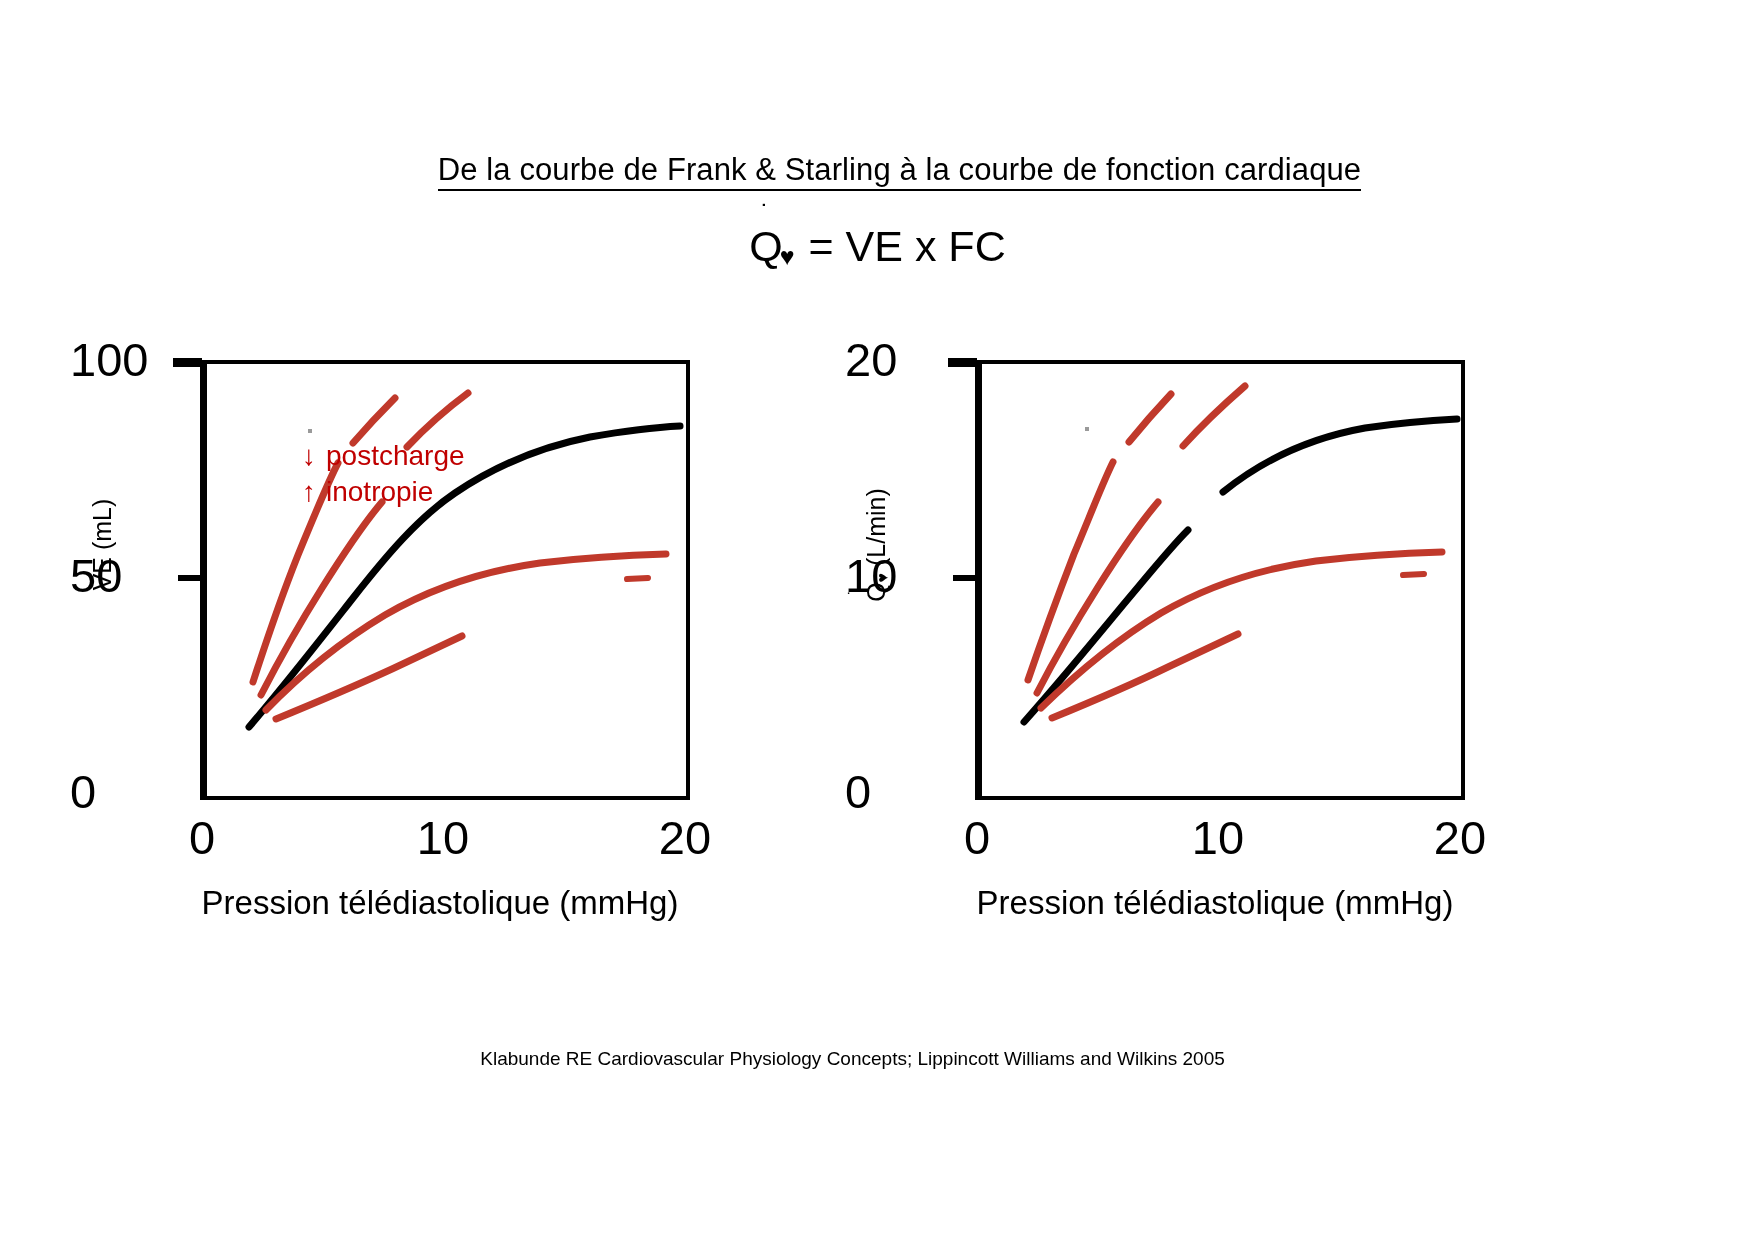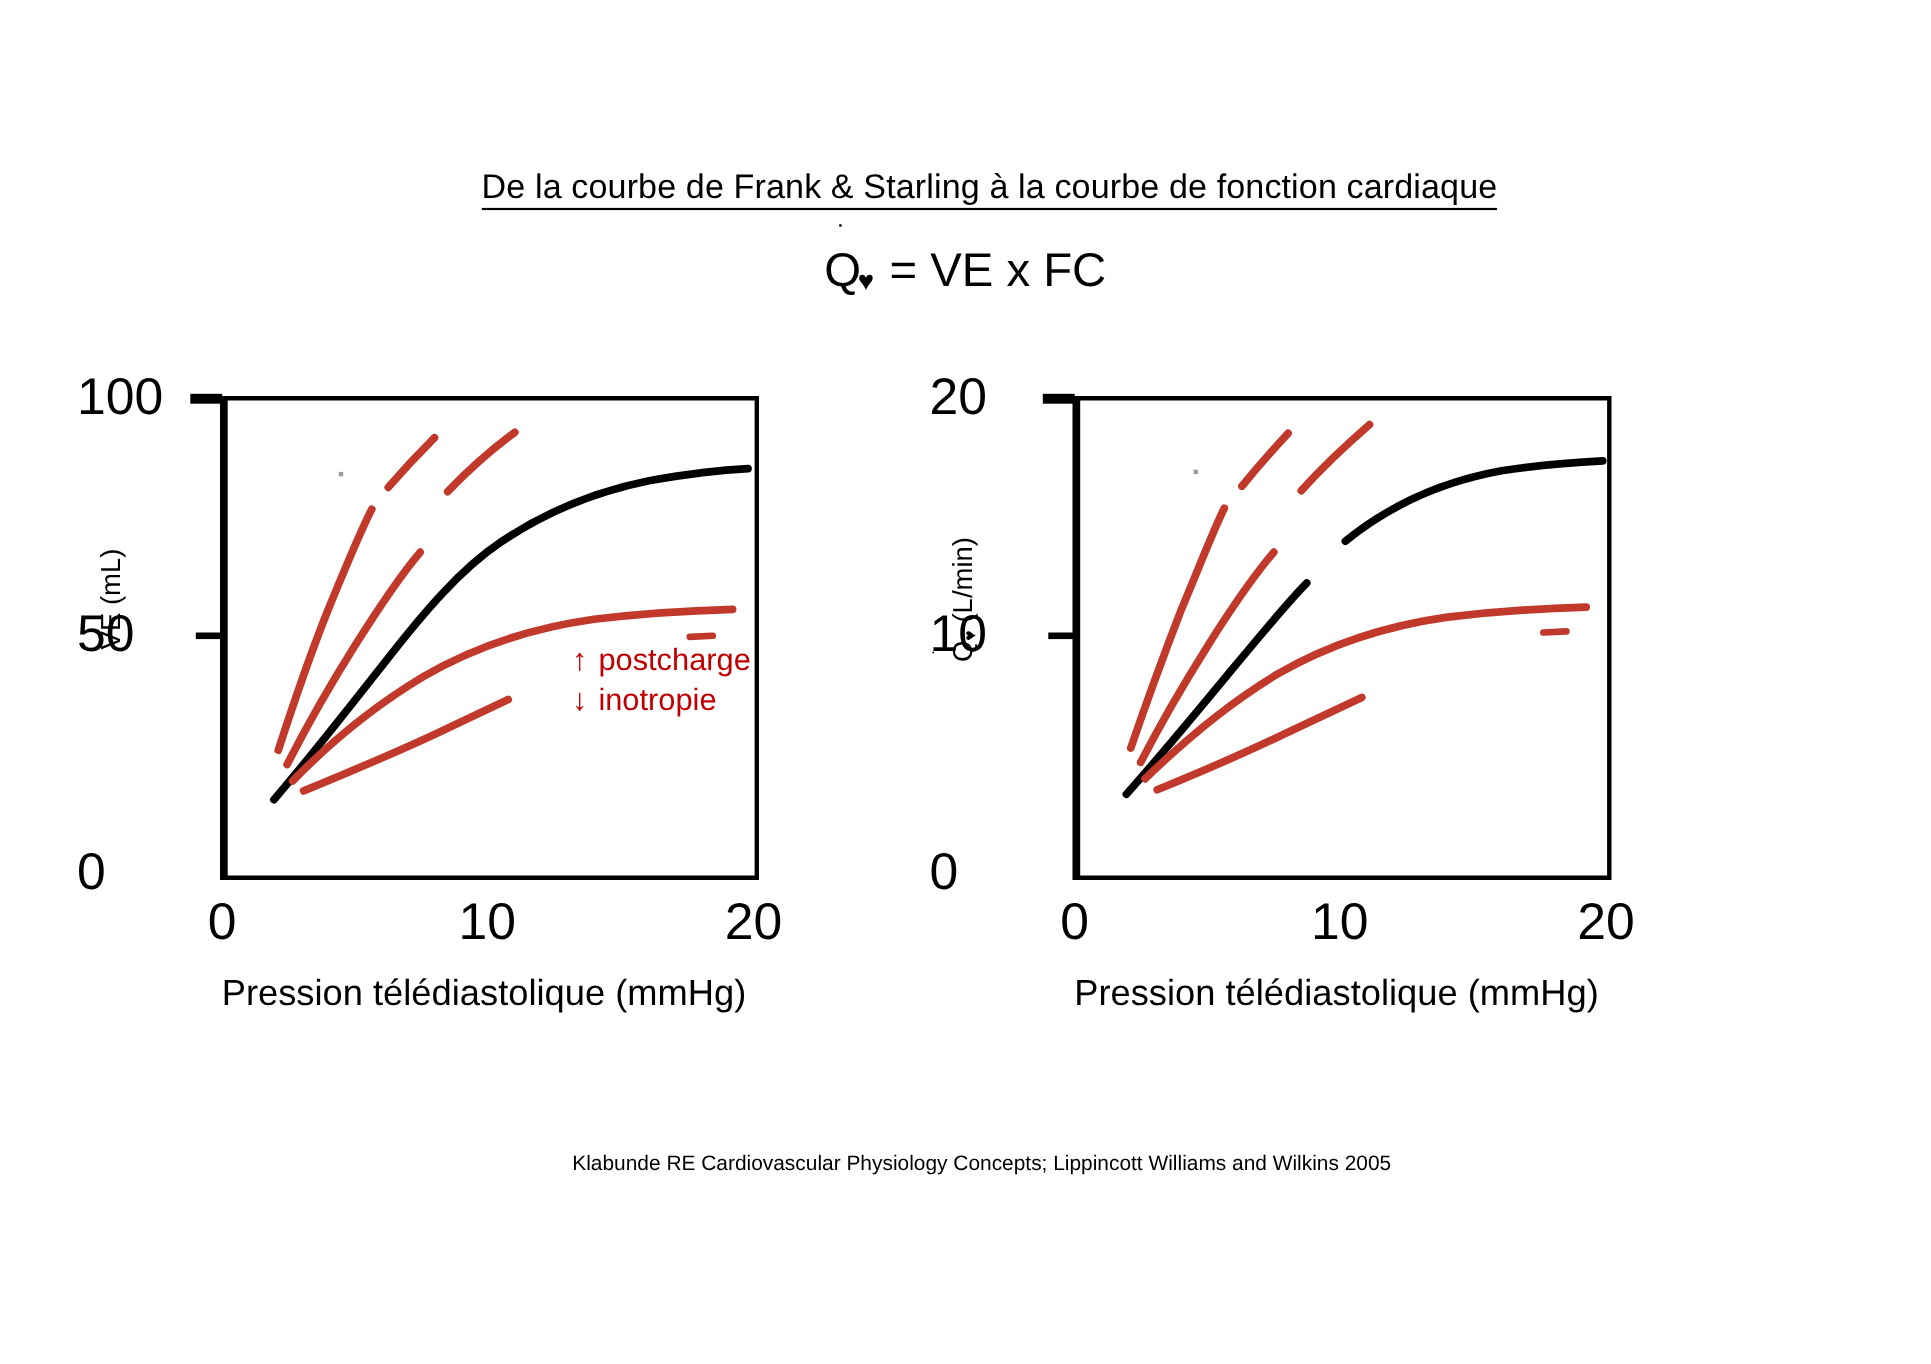--- a/index.html
+++ b/index.html
@@ -189,21 +189,20 @@
 
   
   .citation {
     position: absolute;
     top: 1048px;
     left: 0;
     width: 1705px;
     text-align: center;
     font-size: 19px;
     color: #000;
-    margin-left: 40px;
   }
 
   svg { display: block; overflow: visible; }
 </style>
 </head>
 <body>
 
 <div class="slide-title">
   <span>De la courbe de Frank &amp; Starling à la courbe de fonction cardiaque</span>
 </div>
@@ -243,29 +242,29 @@
 
       <path fill="none" stroke="#C0392B" stroke-width="7" stroke-linecap="round" d="M 196,380 C 230,345 270,312 315,285 C 365,256 420,240 470,233 C 520,227 560,225 596,224"></path>
 
       <path fill="none" stroke="#C0392B" stroke-width="7" stroke-linecap="round" d="M 206,389 C 245,373 285,356 322,339 C 352,325 375,314 392,306"></path>
 
       <path fill="none" stroke="#C0392B" stroke-width="6" stroke-linecap="round" d="M 557,249 L 578,248"></path>
     </svg>
 
     <div class="speck" style="left:238px;top:99px;"></div>
 
-
-    <div class="annot" id="annot-left-down">
+    <div class="annot" id="annot-left-up">
       <span class="annot-line">
-        <span class="arrow">↑</span><span>postcharge</span>
+        <span class="arrow">↓</span><span>postcharge</span>
       </span>
       <span class="annot-line">
-        <span class="arrow">↓</span><span>inotropie</span>
+        <span class="arrow">↑</span><span>inotropie</span>
       </span>
     </div>
+
 
     <div class="xtick-label x0">0</div>
     <div class="xtick-label x10">10</div>
     <div class="xtick-label x20">20</div>
 
     <div class="axis-title-x">Pression télédiastolique (mmHg)</div>
   </div>
 </div>
 
 <div class="figure" id="figure-right">

